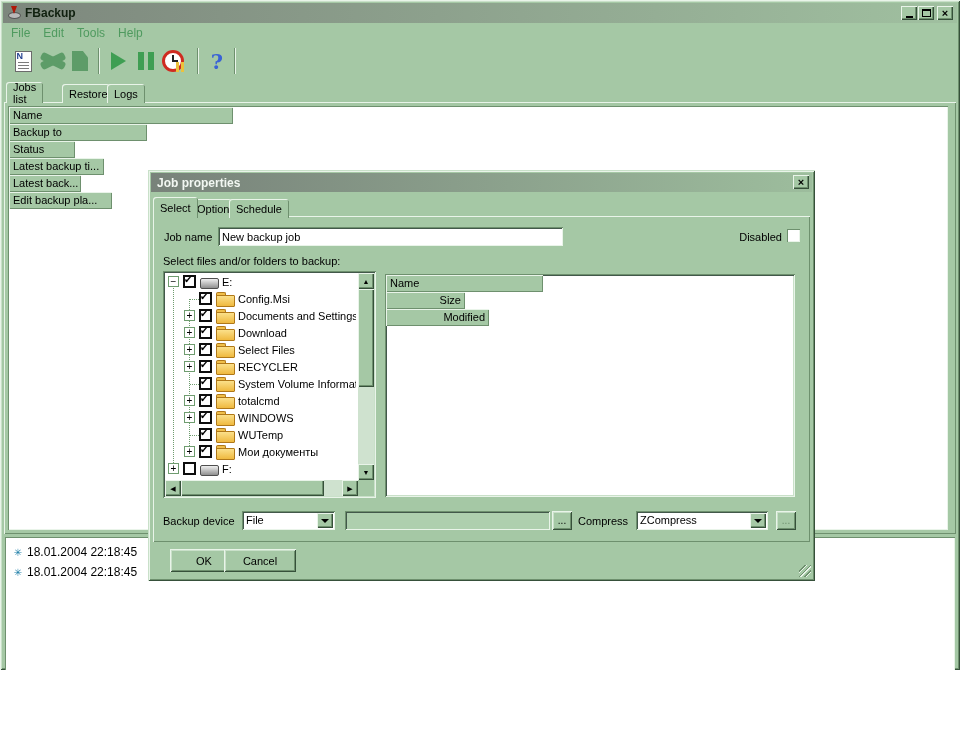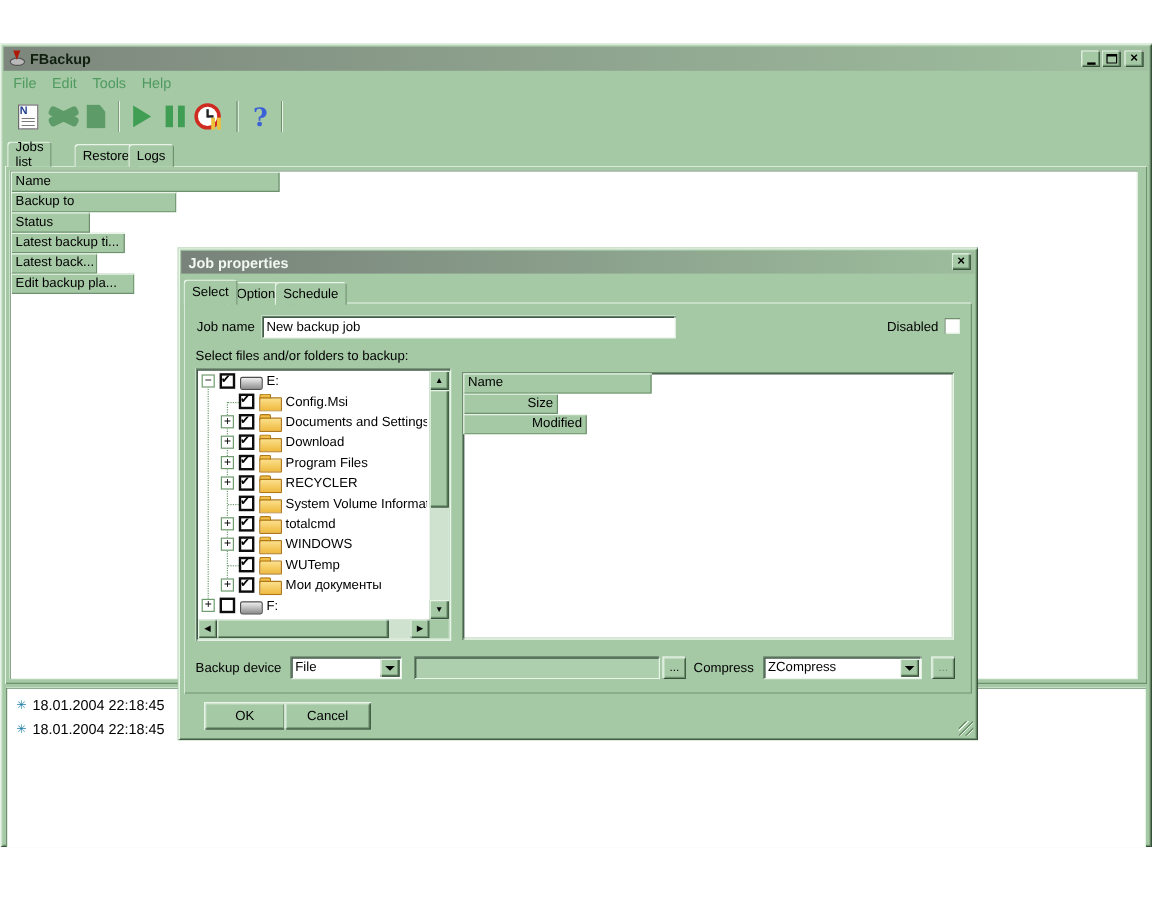--- a/index.html
+++ b/index.html
@@ -6,21 +6,21 @@
   --face:#a5c8a5; --face-lt:#b6d4b6;
   --hl:#e9f4e9; --hl2:#c9e0c9;
   --sh:#6e906e; --dk:#36503a;
   --white:#ffffff;
   --menu-green:#4f9a5f;
   --tree-line:#6f9c6f;
 }
 *{box-sizing:border-box;}
 body{margin:0;font-family:"Liberation Sans",sans-serif;font-size:11px;color:#000;}
 #screen{position:relative;width:960px;height:670px;background:var(--face);overflow:hidden;
-  box-shadow:inset 1px 1px 0 var(--hl),inset -1px -1px 0 var(--dk),inset 2px 2px 0 var(--hl2),inset -2px -2px 0 var(--sh);margin-top:36px;}
+  box-shadow:inset 1px 1px 0 var(--hl),inset -1px -1px 0 var(--dk),inset 2px 2px 0 var(--hl2),inset -2px -2px 0 var(--sh);}
 .sunken-thin{box-shadow:inset 1px 1px 0 var(--sh),inset -1px -1px 0 var(--hl);}
 .sunken{box-shadow:inset 1px 1px 0 var(--sh),inset -1px -1px 0 var(--hl),inset 2px 2px 0 #42584a,inset -2px -2px 0 var(--hl2);}
 
 
 .titlebar{position:absolute;left:3px;top:3px;width:954px;height:20px;
   background:linear-gradient(to right,#7d877d,#a0c0a0);display:flex;align-items:center;padding:0 3px;}
 .app-icon{width:15px;height:14px;position:relative;margin-right:4px;}
 .app-icon::before{content:"";position:absolute;left:2px;bottom:1px;width:11px;height:5px;background:#b9b9b9;border:1px solid #555;border-radius:50%;}
 .app-icon::after{content:"";position:absolute;left:5px;top:0;width:0;height:0;
   border-top:8px solid #b01808;border-left:3px solid transparent;border-right:3px solid transparent;}
@@ -313,21 +313,21 @@
             <span class="expander plus"></span>
             <span class="tcheck checked"></span>
             <span class="tree-icon folder"></span>
             <span class="tlabel">Download</span>
           </div>
 
           <div class="trow l1">
             <span class="expander plus"></span>
             <span class="tcheck checked"></span>
             <span class="tree-icon folder"></span>
-            <span class="tlabel">Program Files</span>
+            <span class="tlabel">Select Files</span>
           </div>
 
           <div class="trow l1">
             <span class="expander plus"></span>
             <span class="tcheck checked"></span>
             <span class="tree-icon folder"></span>
             <span class="tlabel">RECYCLER</span>
           </div>
 
           <div class="trow l1">
@@ -406,17 +406,17 @@
     <span class="lbl" style="left:430px;top:345px;z-index:2">Compress</span>
     <div class="combo" style="left:488px;top:341px;width:132px;z-index:2">
       <span class="combo-text">ZCompress</span>
       <span class="combo-btn">
           <span class="arr-dn"></span>
         </span>
     </div>
     <span class="btn small disabled" style="left:628px;top:341px;width:20px;height:19px;z-index:2">...</span>
 
     <span class="btn" style="left:22px;top:379px;width:68px;height:23px">OK</span>
-    <span class="btn" style="left:89px;top:379px;width:72px;height:23px">Cancel</span>
+    <span class="btn" style="left:76px;top:379px;width:72px;height:23px">Cancel</span>
     <span class="dlg-grip"></span>
   </div>
 
 </div>
 
 </body></html>

